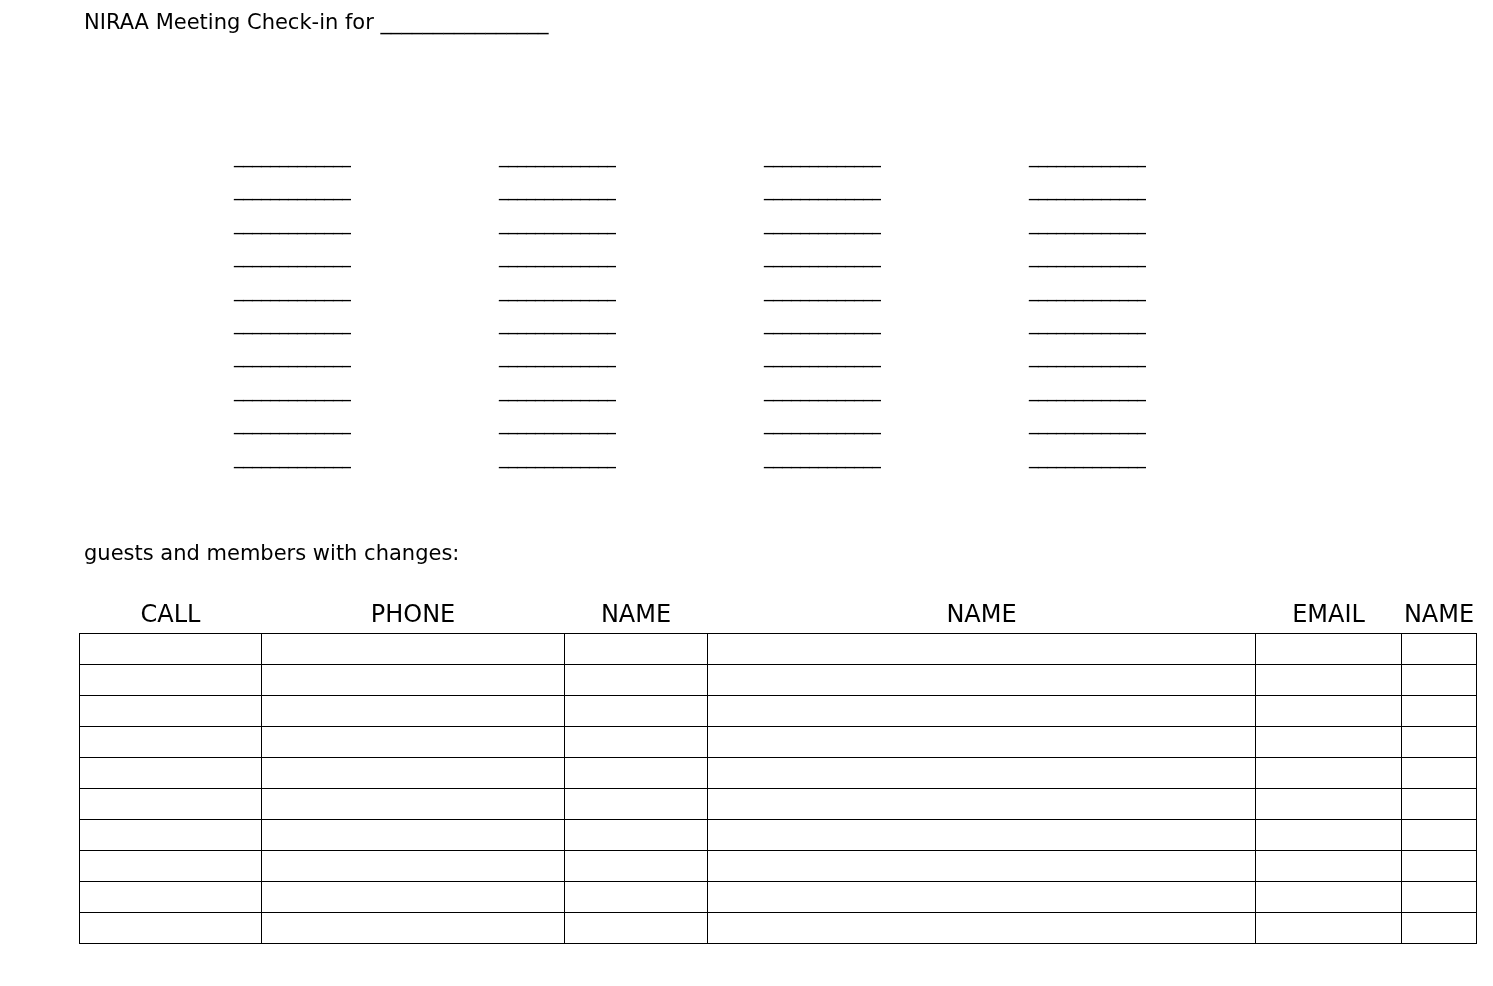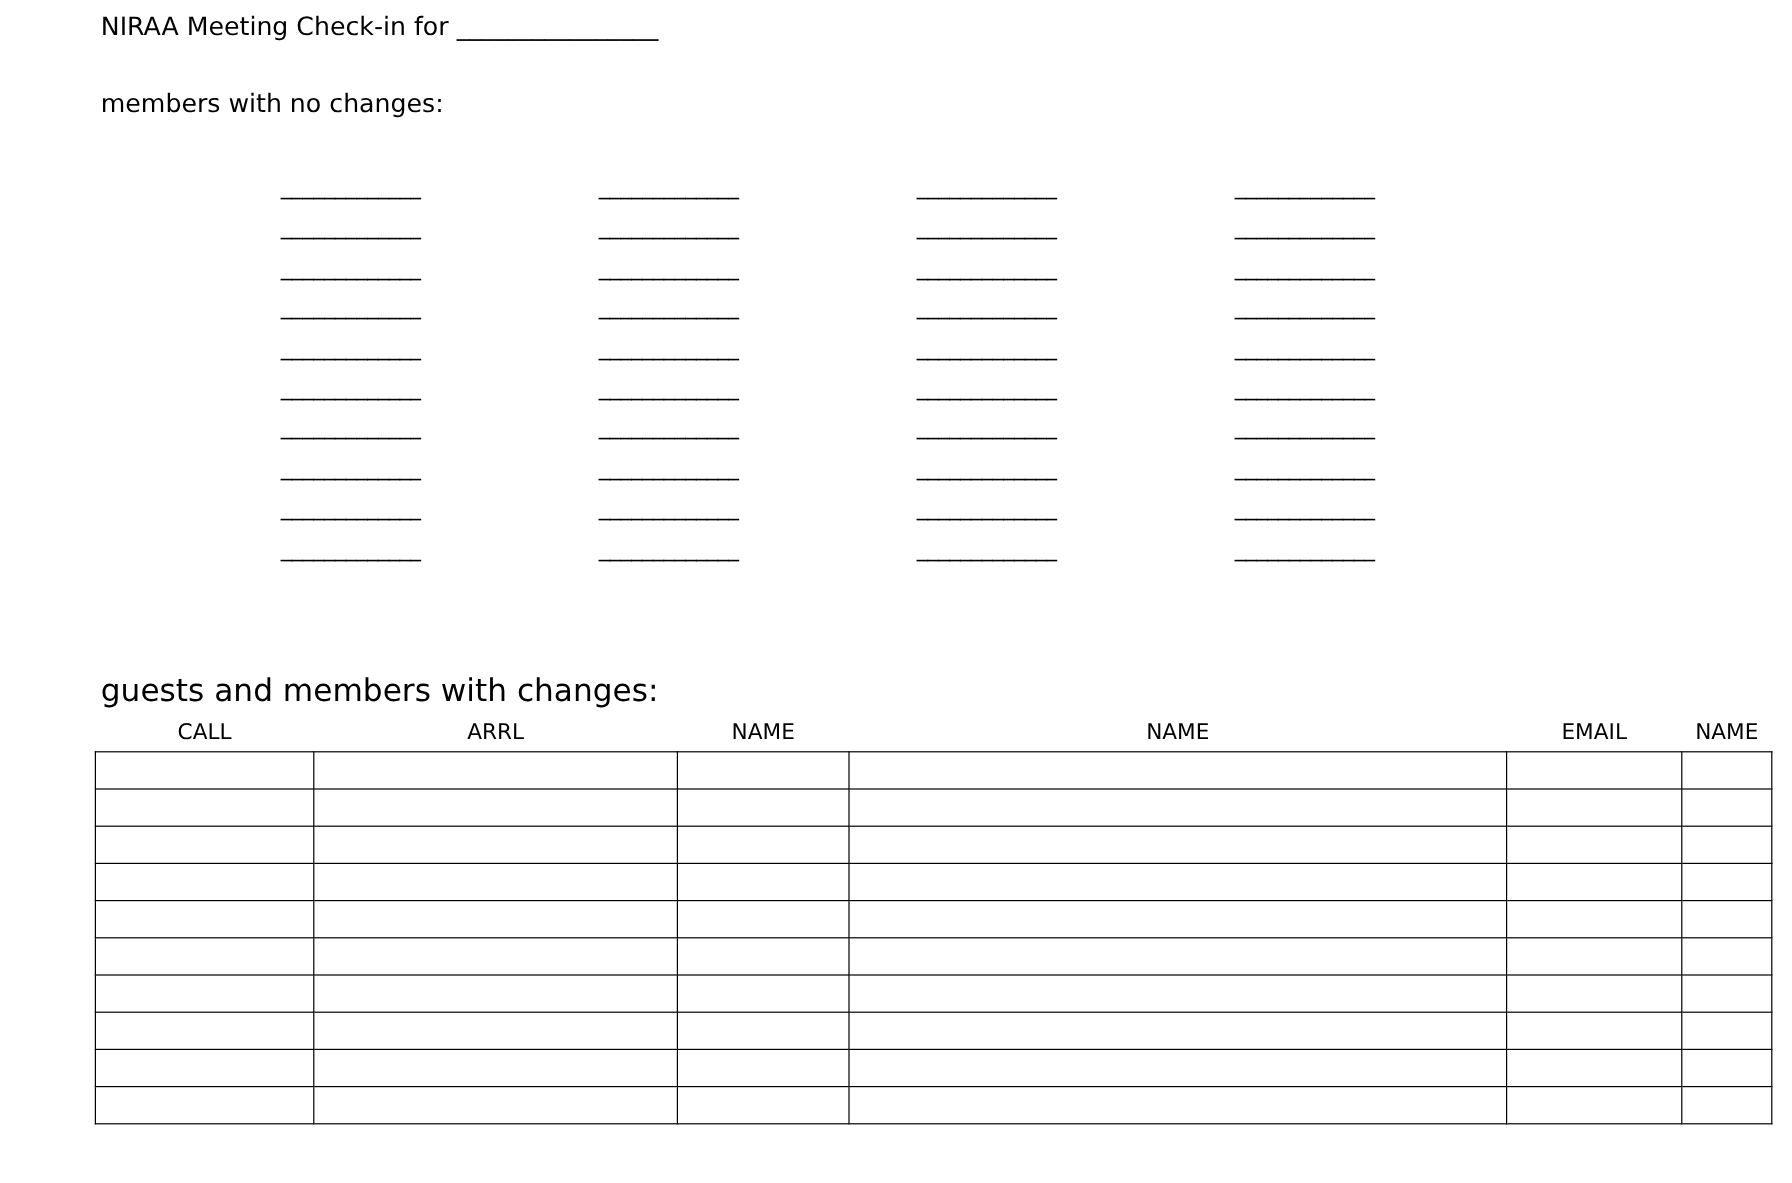--- a/index.html
+++ b/index.html
@@ -33,23 +33,22 @@
     position: absolute;
     left: 84px;
     top: 74px;
     font-size: 21px;
     white-space: nowrap;
   }
   .section-label-2 {
     position: absolute;
     left: 84px;
     top: 541px;
-    font-size: 26px;
-    white-space: nowrap;
-    margin-top: 20px;
+    font-size: 21px;
+    white-space: nowrap;
   }
   .blank-grid {
     position: absolute;
     left: 86px;
     top: 146px;
     width: 1060px;
     text-align: right;
   }
   .blank-row {
     display: flex;
@@ -70,21 +69,21 @@
     width: 1397px;
   }
   table.checkin {
     border-collapse: collapse;
     width: 1397px;
     table-layout: fixed;
   }
   table.checkin th {
     border: none;
     font-weight: normal;
-    font-size: 18px;
+    font-size: 24px;
     padding: 0 0 5px 0;
     text-align: center;
     vertical-align: bottom;
     margin-top: 28px;
   }
   table.checkin td {
     border: 1.5px solid #000000;
     height: 30px;
     padding: 0;
   }
@@ -95,21 +94,20 @@
   col.c-phone  { width: 146px; }
   col.c-arrl   { width: 75px; }
 </style>
 </head>
 <body>
 
 <div class="page">
 
   <div class="title">NIRAA Meeting Check-in for ________________</div>
 
-  <div class="section-label-1">members with no changes:</div>
 
   <div class="blank-grid" id="blank-grid">
       <div class="blank-row">
         <div class="blank-cell">_____________</div>
         <div class="blank-cell">_____________</div>
         <div class="blank-cell">_____________</div>
         <div class="blank-cell">_____________</div>
       </div>
       <div class="blank-row">
         <div class="blank-cell">_____________</div>
@@ -175,21 +173,21 @@
         <col class="c-call">
         <col class="c-name">
         <col class="c-city">
         <col class="c-email">
         <col class="c-phone">
         <col class="c-arrl">
       </colgroup>
       <thead>
         <tr id="header-row">
             <th>CALL</th>
-            <th>ARRL</th>
+            <th>PHONE</th>
             <th>NAME</th>
             <th>NAME</th>
             <th>EMAIL</th>
             <th>NAME</th>
           </tr>
       </thead>
       <tbody id="table-body">
           <tr>
             <td></td>
             <td></td>

